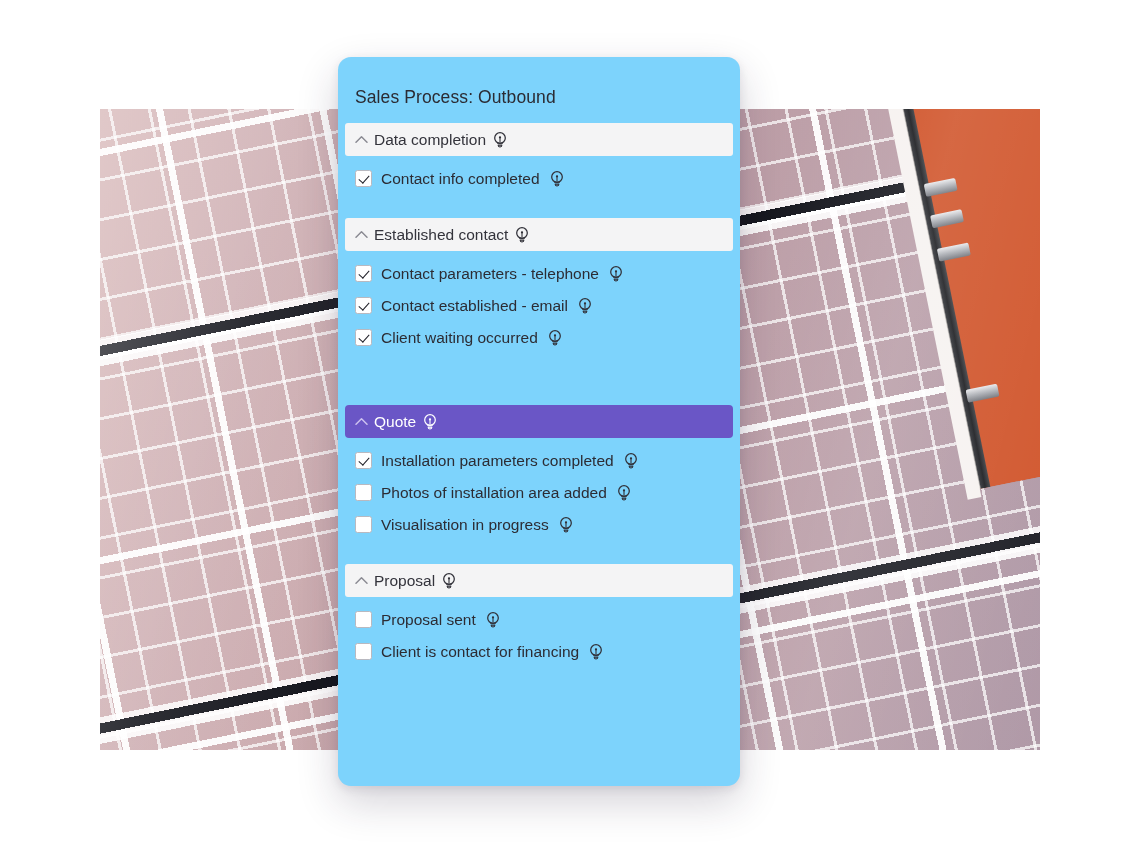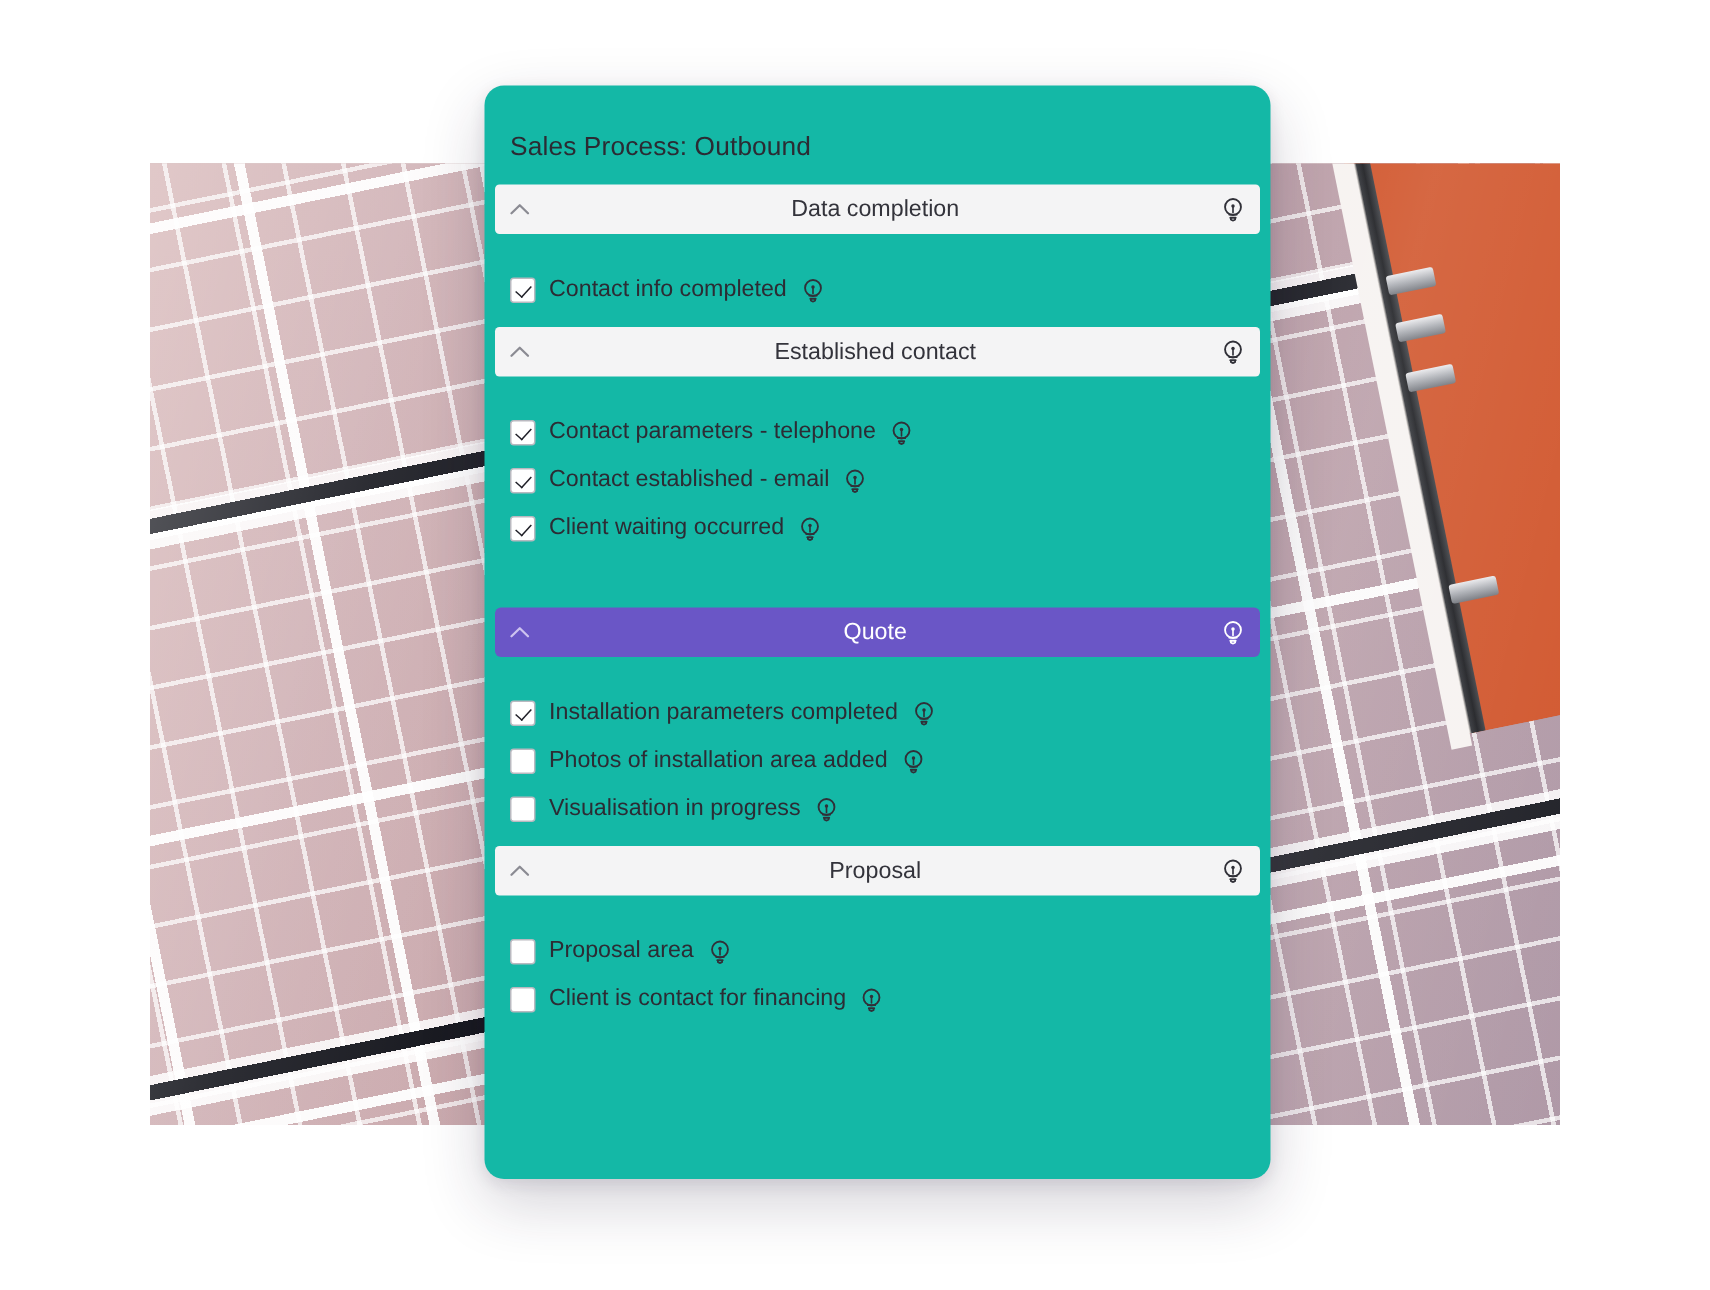--- a/index.html
+++ b/index.html
@@ -131,25 +131,25 @@
     left: 776px; top: -60px;
     width: 14px; height: 460px;
     background: #f6f2f0;
     transform: rotate(-11.5deg);
     transform-origin: 0 0;
   }
 
   
   .card {
     position: absolute;
-    left: 323px;
+    left: 338px;
     top: 57px;
-    width: 524px;
+    width: 402px;
     height: 729px;
-    background: #14b8a6;
+    background: #7dd3fc;
     border-radius: 13px;
     box-shadow: 0 16px 42px rgba(40,30,60,.20), 0 3px 10px rgba(40,30,60,.10);
     overflow: hidden;
   }
 
   .card-title {
     font-size: 17.5px;
     color: #2b2b33;
     padding: 30px 0 0 17px;
     line-height: 1.2;
@@ -162,21 +162,20 @@
     display: flex;
     align-items: center;
     gap: 6px;
     height: 33px;
     margin: 0 7px;
     padding: 0 10px;
     background: #f4f4f5;
     border-radius: 3px;
     font-size: 15.5px;
     color: #33333b;
-    justify-content: space-between;
   }
   .section-header.accent {
     background: #6a56c6;
     color: #ffffff;
     border-radius: 4px;
     margin-top: 28px;
   }
   .section-header .sec-label { white-space: nowrap; }
 
   .chev {
@@ -184,21 +183,21 @@
     flex: 0 0 auto;
     display: inline-block;
   }
   .chev svg { display: block; }
 
   .items {
     padding: 14px 0 16px 0;
   }
   .item {
     display: flex;
-    align-items: flex-end;
+    align-items: flex-start;
     gap: 9px;
     height: 32px;
     padding: 0 17px;
     font-size: 15.5px;
     color: #2c2c34;
   }
   .item .lbl { white-space: nowrap; }
 
   .cbox {
     flex: 0 0 auto;
@@ -424,21 +423,21 @@
                 <path d="M8 7.4 L8 10.6" stroke="#303038" stroke-width="1.1" stroke-linecap="round"></path>
                 <path d="M5.6 12.1 L10.4 12.1" stroke="#303038" stroke-width="1.25" stroke-linecap="round"></path>
                 <path d="M6.2 14.2 L9.8 14.2" stroke="#303038" stroke-width="1.25" stroke-linecap="round"></path>
                 <path d="M6.6 14.2 L6.6 15.4 Q8 16.6 9.4 15.4 L9.4 14.2" fill="none" stroke="#303038" stroke-width="1.2" stroke-linejoin="round"></path>
               </svg>
             </span>
           </div>
           <div class="items">
             <div class="item">
               <span class="cbox"></span>
-              <span class="lbl">Proposal area</span>
+              <span class="lbl">Proposal sent</span>
               <span class="bulb">
                 <svg viewBox="0 0 16 17" width="16" height="17">
                   <circle cx="8" cy="7" r="5.3" fill="none" stroke="#303038" stroke-width="1.25"></circle>
                   <circle cx="8" cy="6.3" r="1.15" fill="#303038"></circle>
                   <path d="M8 7.4 L8 10.6" stroke="#303038" stroke-width="1.1" stroke-linecap="round"></path>
                   <path d="M5.6 12.1 L10.4 12.1" stroke="#303038" stroke-width="1.25" stroke-linecap="round"></path>
                   <path d="M6.2 14.2 L9.8 14.2" stroke="#303038" stroke-width="1.25" stroke-linecap="round"></path>
                   <path d="M6.6 14.2 L6.6 15.4 Q8 16.6 9.4 15.4 L9.4 14.2" fill="none" stroke="#303038" stroke-width="1.2" stroke-linejoin="round"></path>
                 </svg>
               </span>

